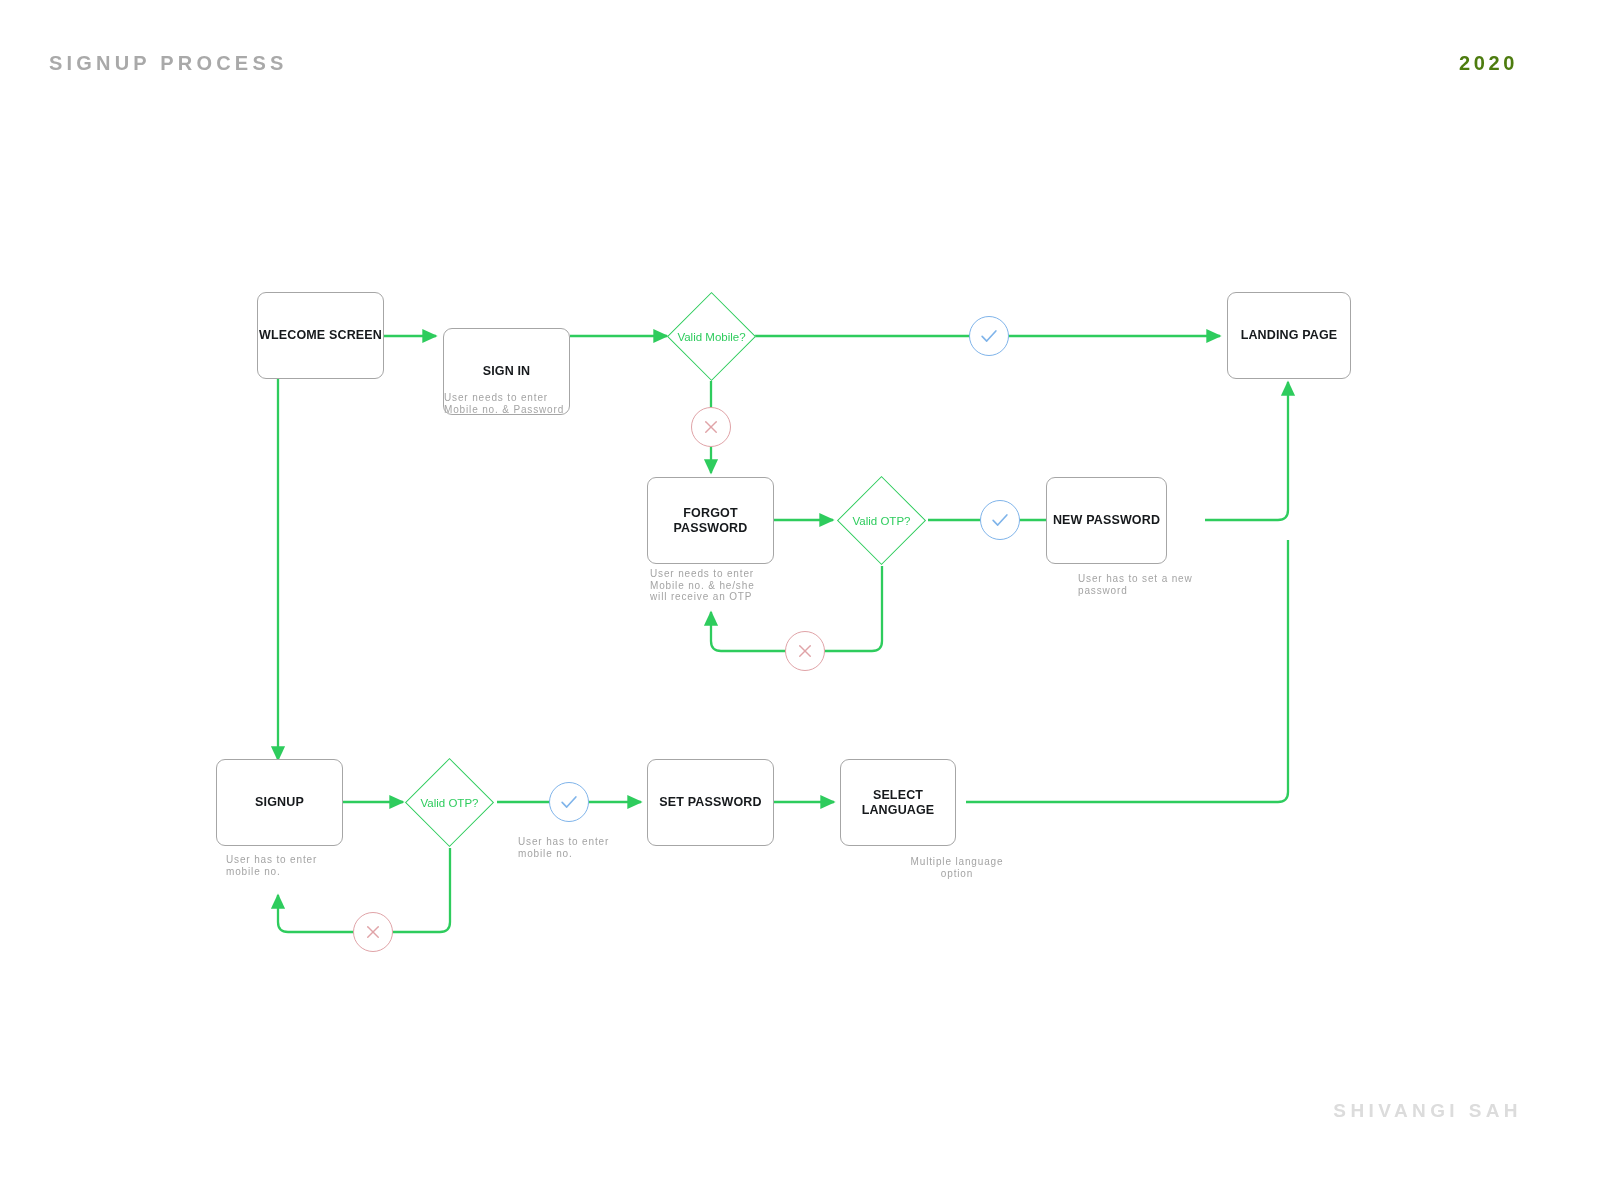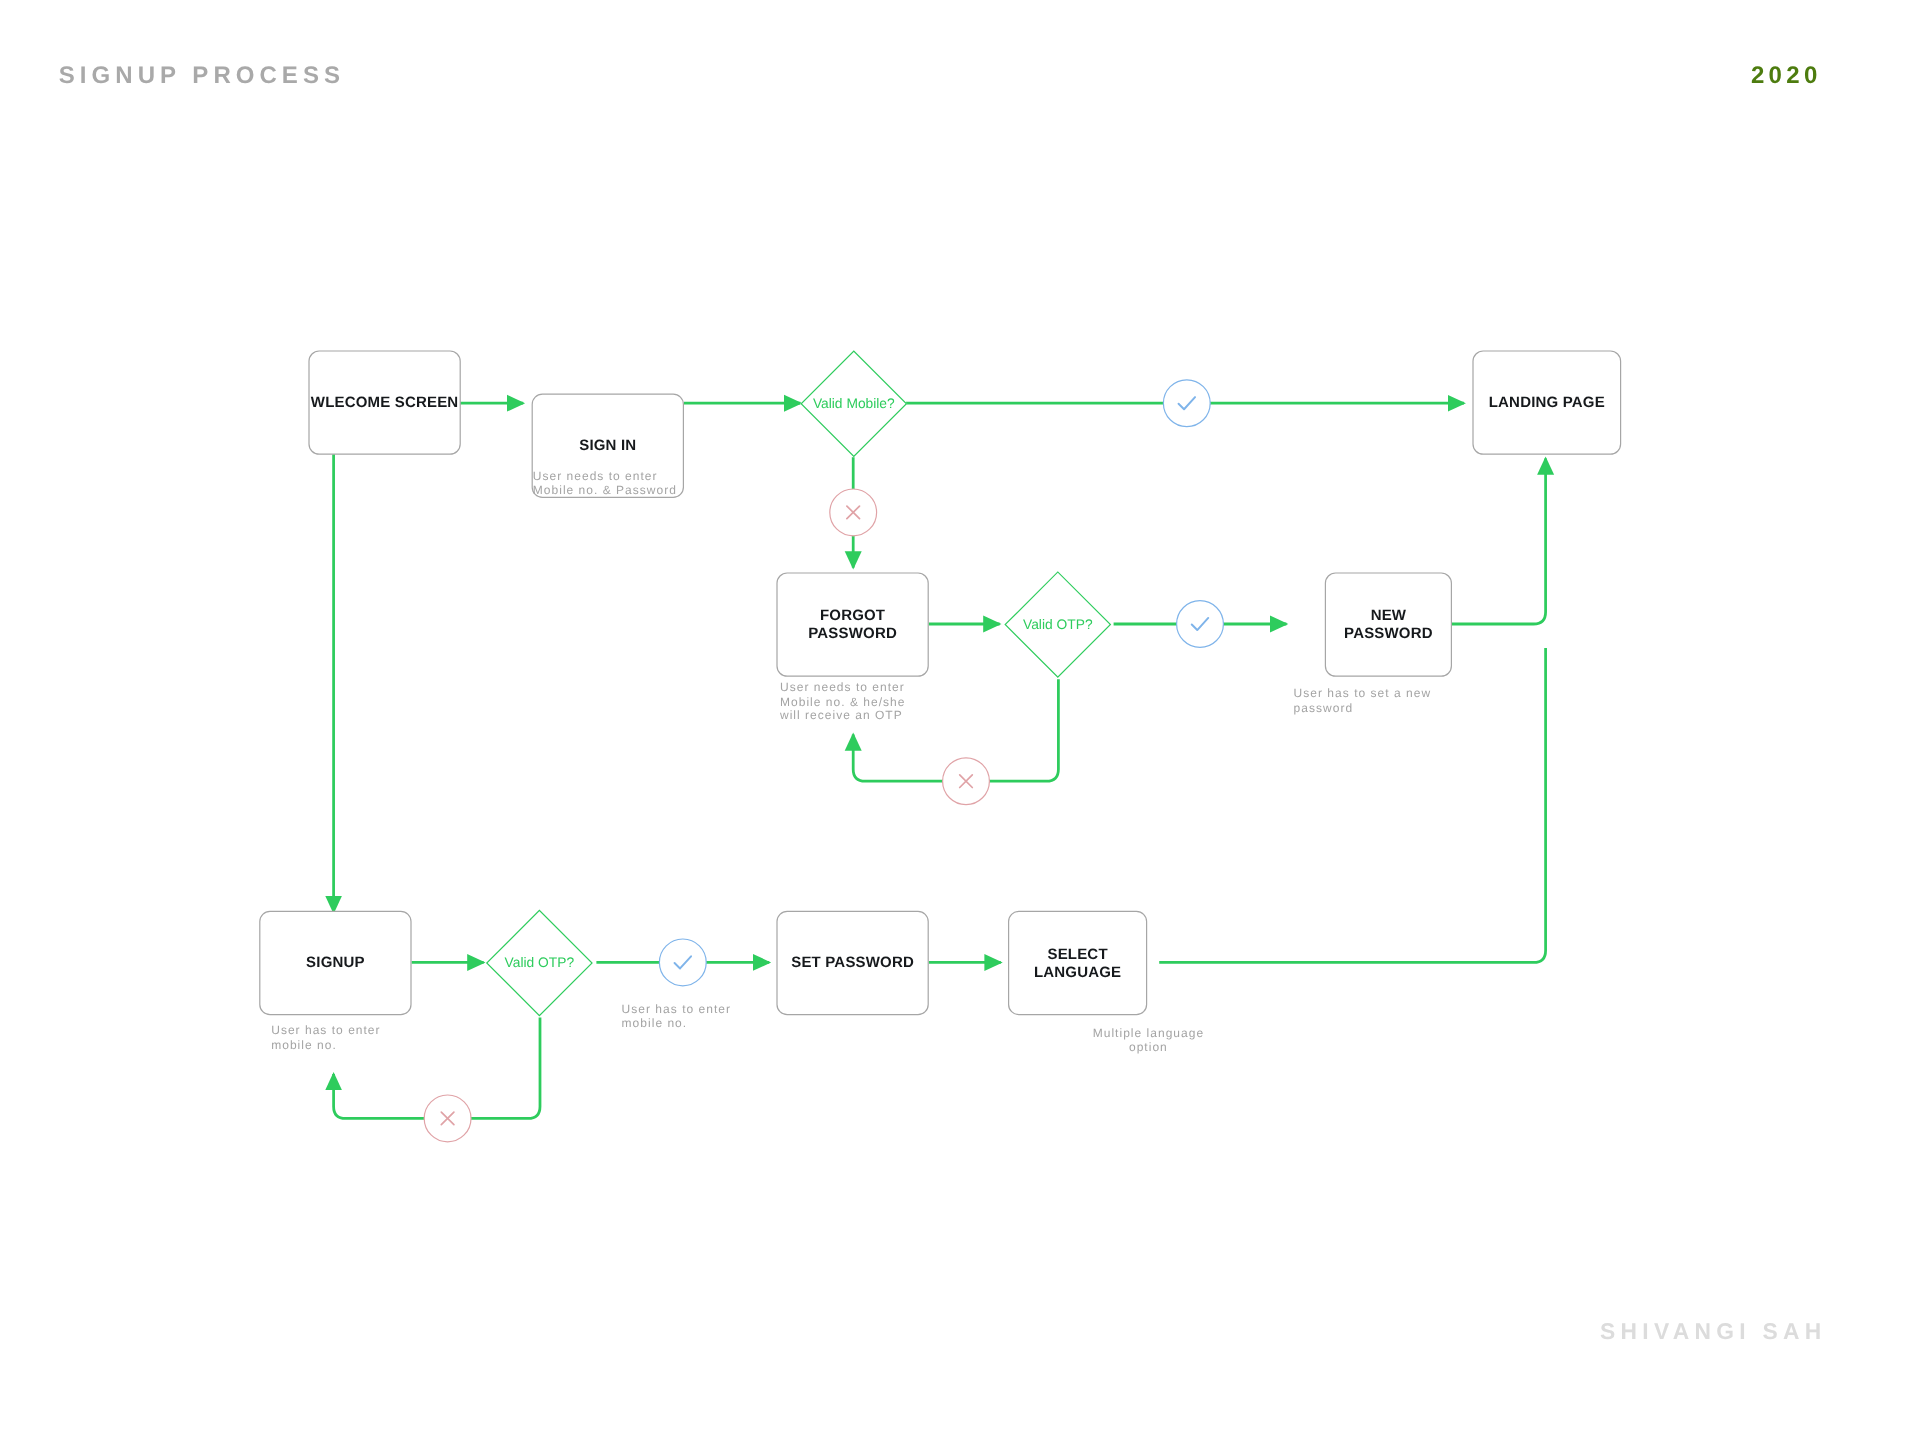--- a/index.html
+++ b/index.html
@@ -205,21 +205,21 @@
 
   <div class="node-box" style="left:1227px; top:292px; width:124px; height:87px;">
     <span class="node-label">LANDING PAGE</span>
   </div>
 
   <div class="node-diamond" style="left:837px; top:476px; width:89px; height:89px;">
     <span class="diamond-shape"></span>
     <span class="diamond-label">Valid OTP?</span>
   </div>
 
-  <div class="node-box" style="left:1104px; top:477px; width:106px; height:87px;align-items:center;">
+  <div class="node-box" style="left:1046px; top:477px; width:121px; height:87px;align-items:center;">
     <span class="node-label">NEW PASSWORD</span>
   </div>
 
   <div class="node-box" style="left:216px; top:759px; width:127px; height:87px;">
     <span class="node-label">SIGNUP</span>
   </div>
 
   <div class="node-diamond" style="left:405px; top:758px; width:89px; height:89px;">
     <span class="diamond-shape"></span>
     <span class="diamond-label">Valid OTP?</span>

